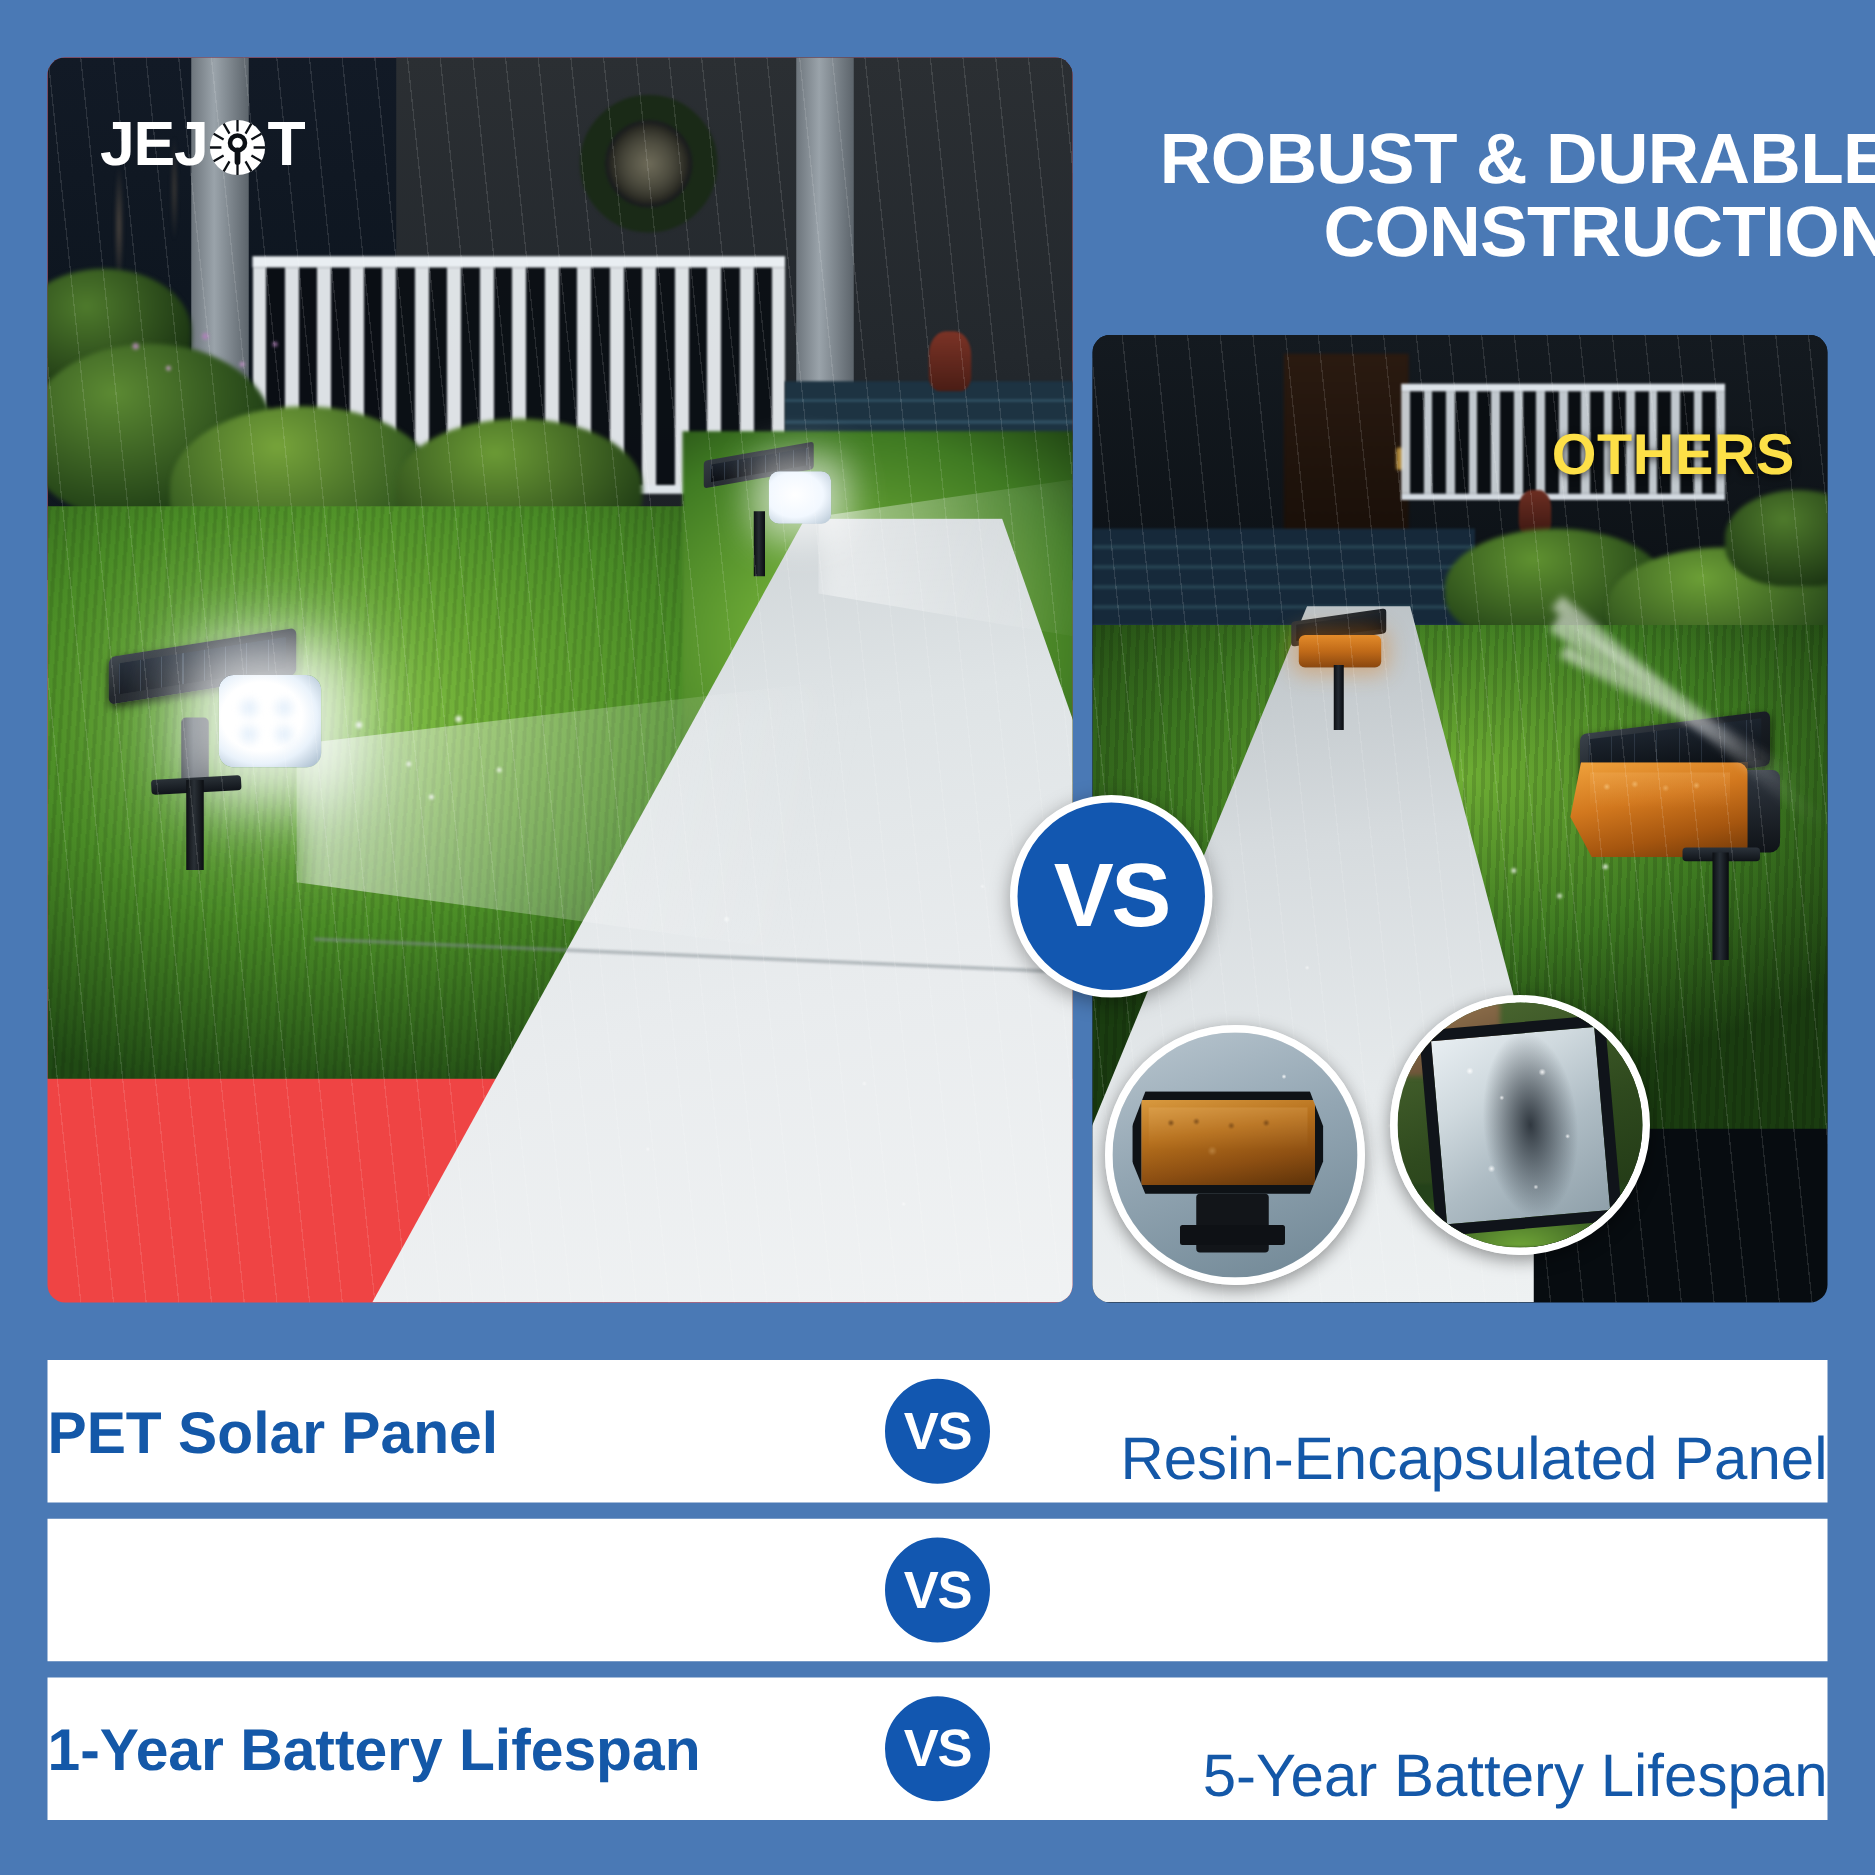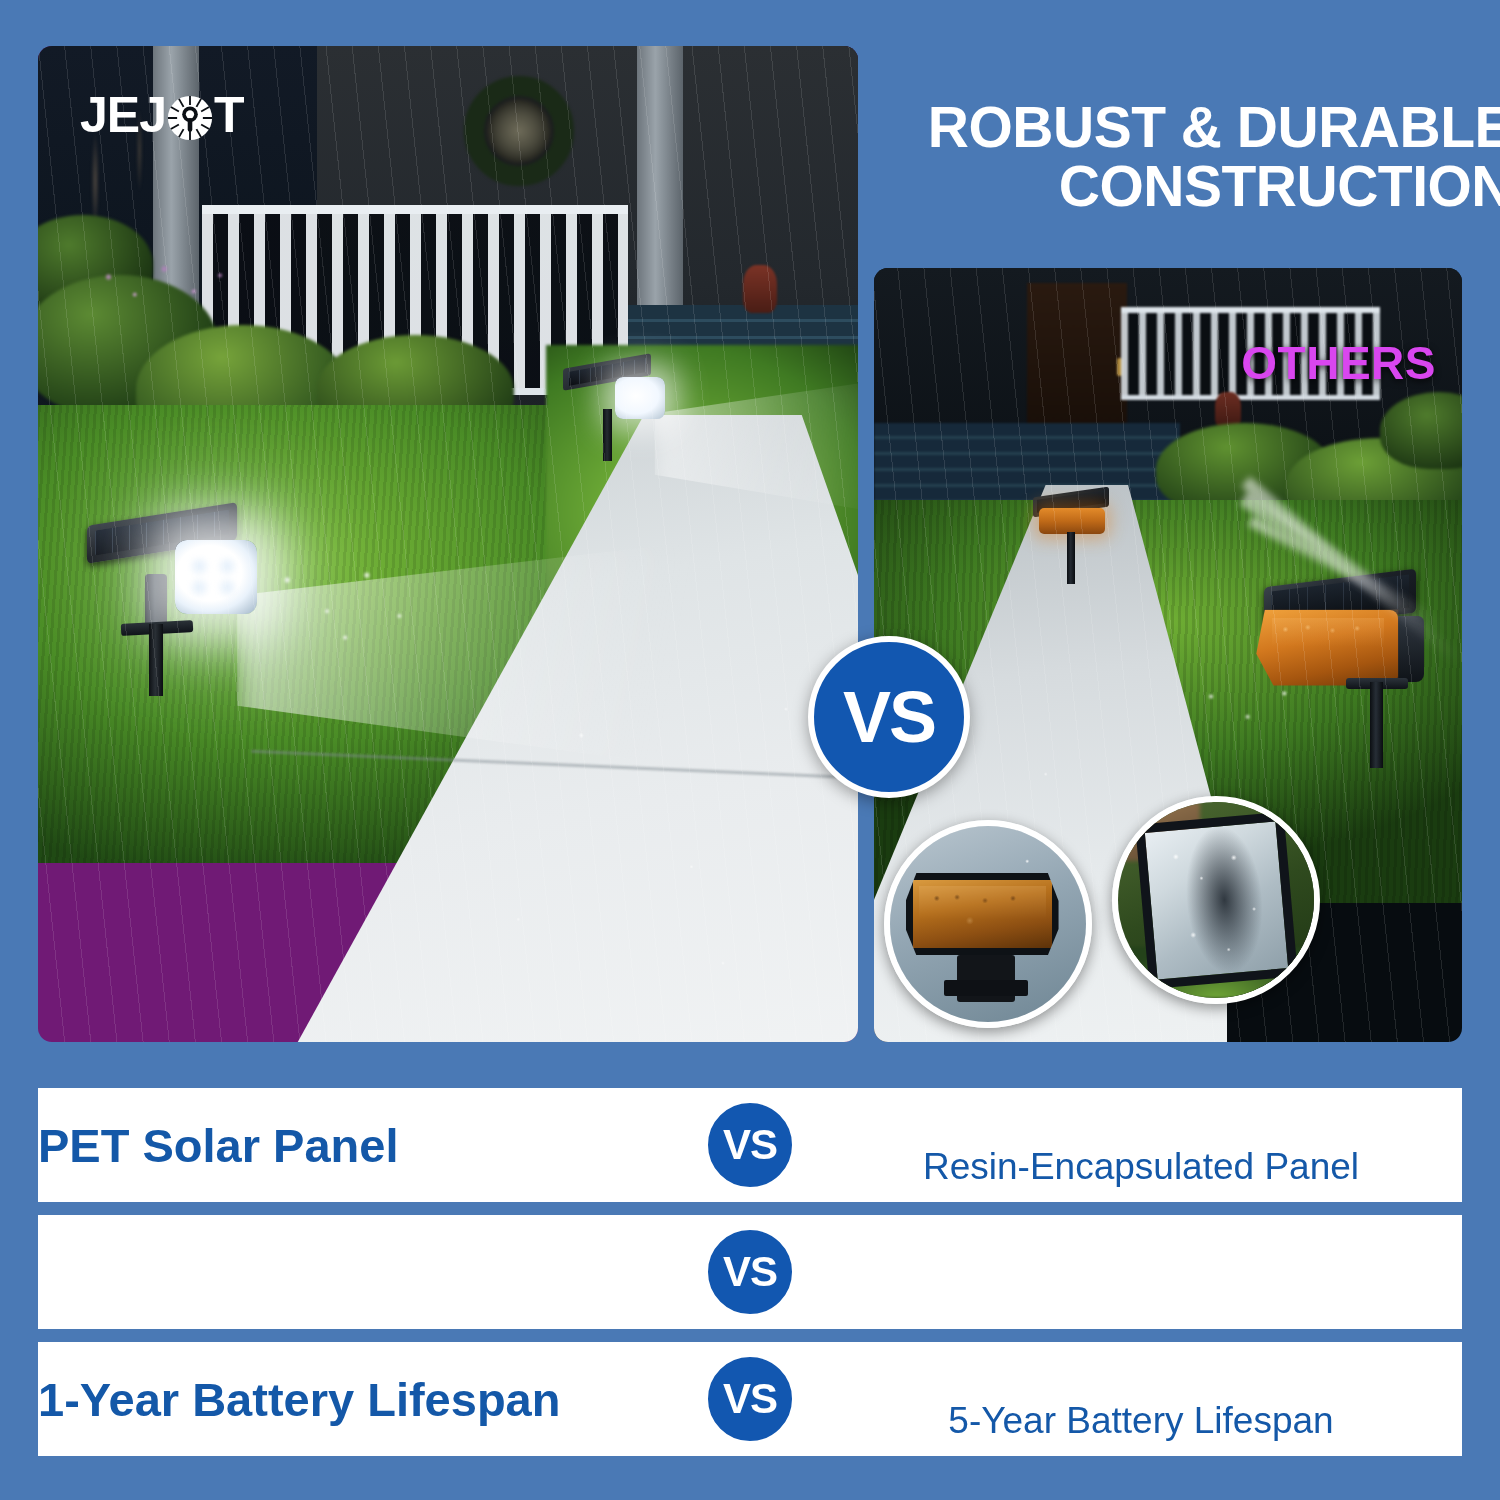--- a/index.html
+++ b/index.html
@@ -16,21 +16,21 @@
     position:absolute;
     left:38px; top:46px; width:1424px; height:996px;
   }
 
   
   .photo-left {
     position:absolute;
     left:0; top:0; width:820px; height:996px;
     border-radius:14px;
     overflow:hidden;
-    background:#701a75;
+    background:#ef4444;
   }
   .pl-sky {
     position:absolute; left:0; top:0; width:100%; height:42%;
     background:
       radial-gradient(ellipse 220px 140px at 78% 22%, rgba(120,95,55,.55), transparent 70%),
       linear-gradient(180deg,#121a26 0%, #0e1620 45%, #10181f 100%);
   }
   
   .pl-house {
     position:absolute; left:34%; top:0; width:66%; height:40%;
@@ -488,21 +488,21 @@
     font-family:"Liberation Sans", sans-serif;
   }
   .logo .mark {
     display:inline-block; width:46px; height:46px;
     margin:0 1px; position:relative; top:3px;
   }
 
   
   .others-label {
     position:absolute; right:26px; top:68px;
-    color:#d946ef; font-size:46px; font-weight:700;
+    color:#fde047; font-size:46px; font-weight:700;
     letter-spacing:.5px;
     text-shadow:0 2px 7px rgba(0,0,0,.75);
   }
 
   
   .headline {
     position:absolute;
     left:860px; top:52px; width:614px;
     color:#ffffff;
     font-size:57px;
@@ -544,24 +544,24 @@
     flex:1 1 0;
     text-align:left;
     padding-right:70px;
     color:#1458a8;
     font-size:47px;
     font-weight:700;
     white-space:nowrap;
   }
   .row-right {
     flex:1 1 0;
-    text-align:center;
+    text-align:right;
     padding-left:70px;
     color:#1458a8;
-    font-size:37px;
+    font-size:48px;
     font-weight:400;
     white-space:nowrap;
     margin-top:44px;
   }
   .row-vs {
     position:absolute;
     left:50%; top:50%;
     transform:translate(-50%,-50%);
     width:94px; height:94px;
     border-radius:50%;

